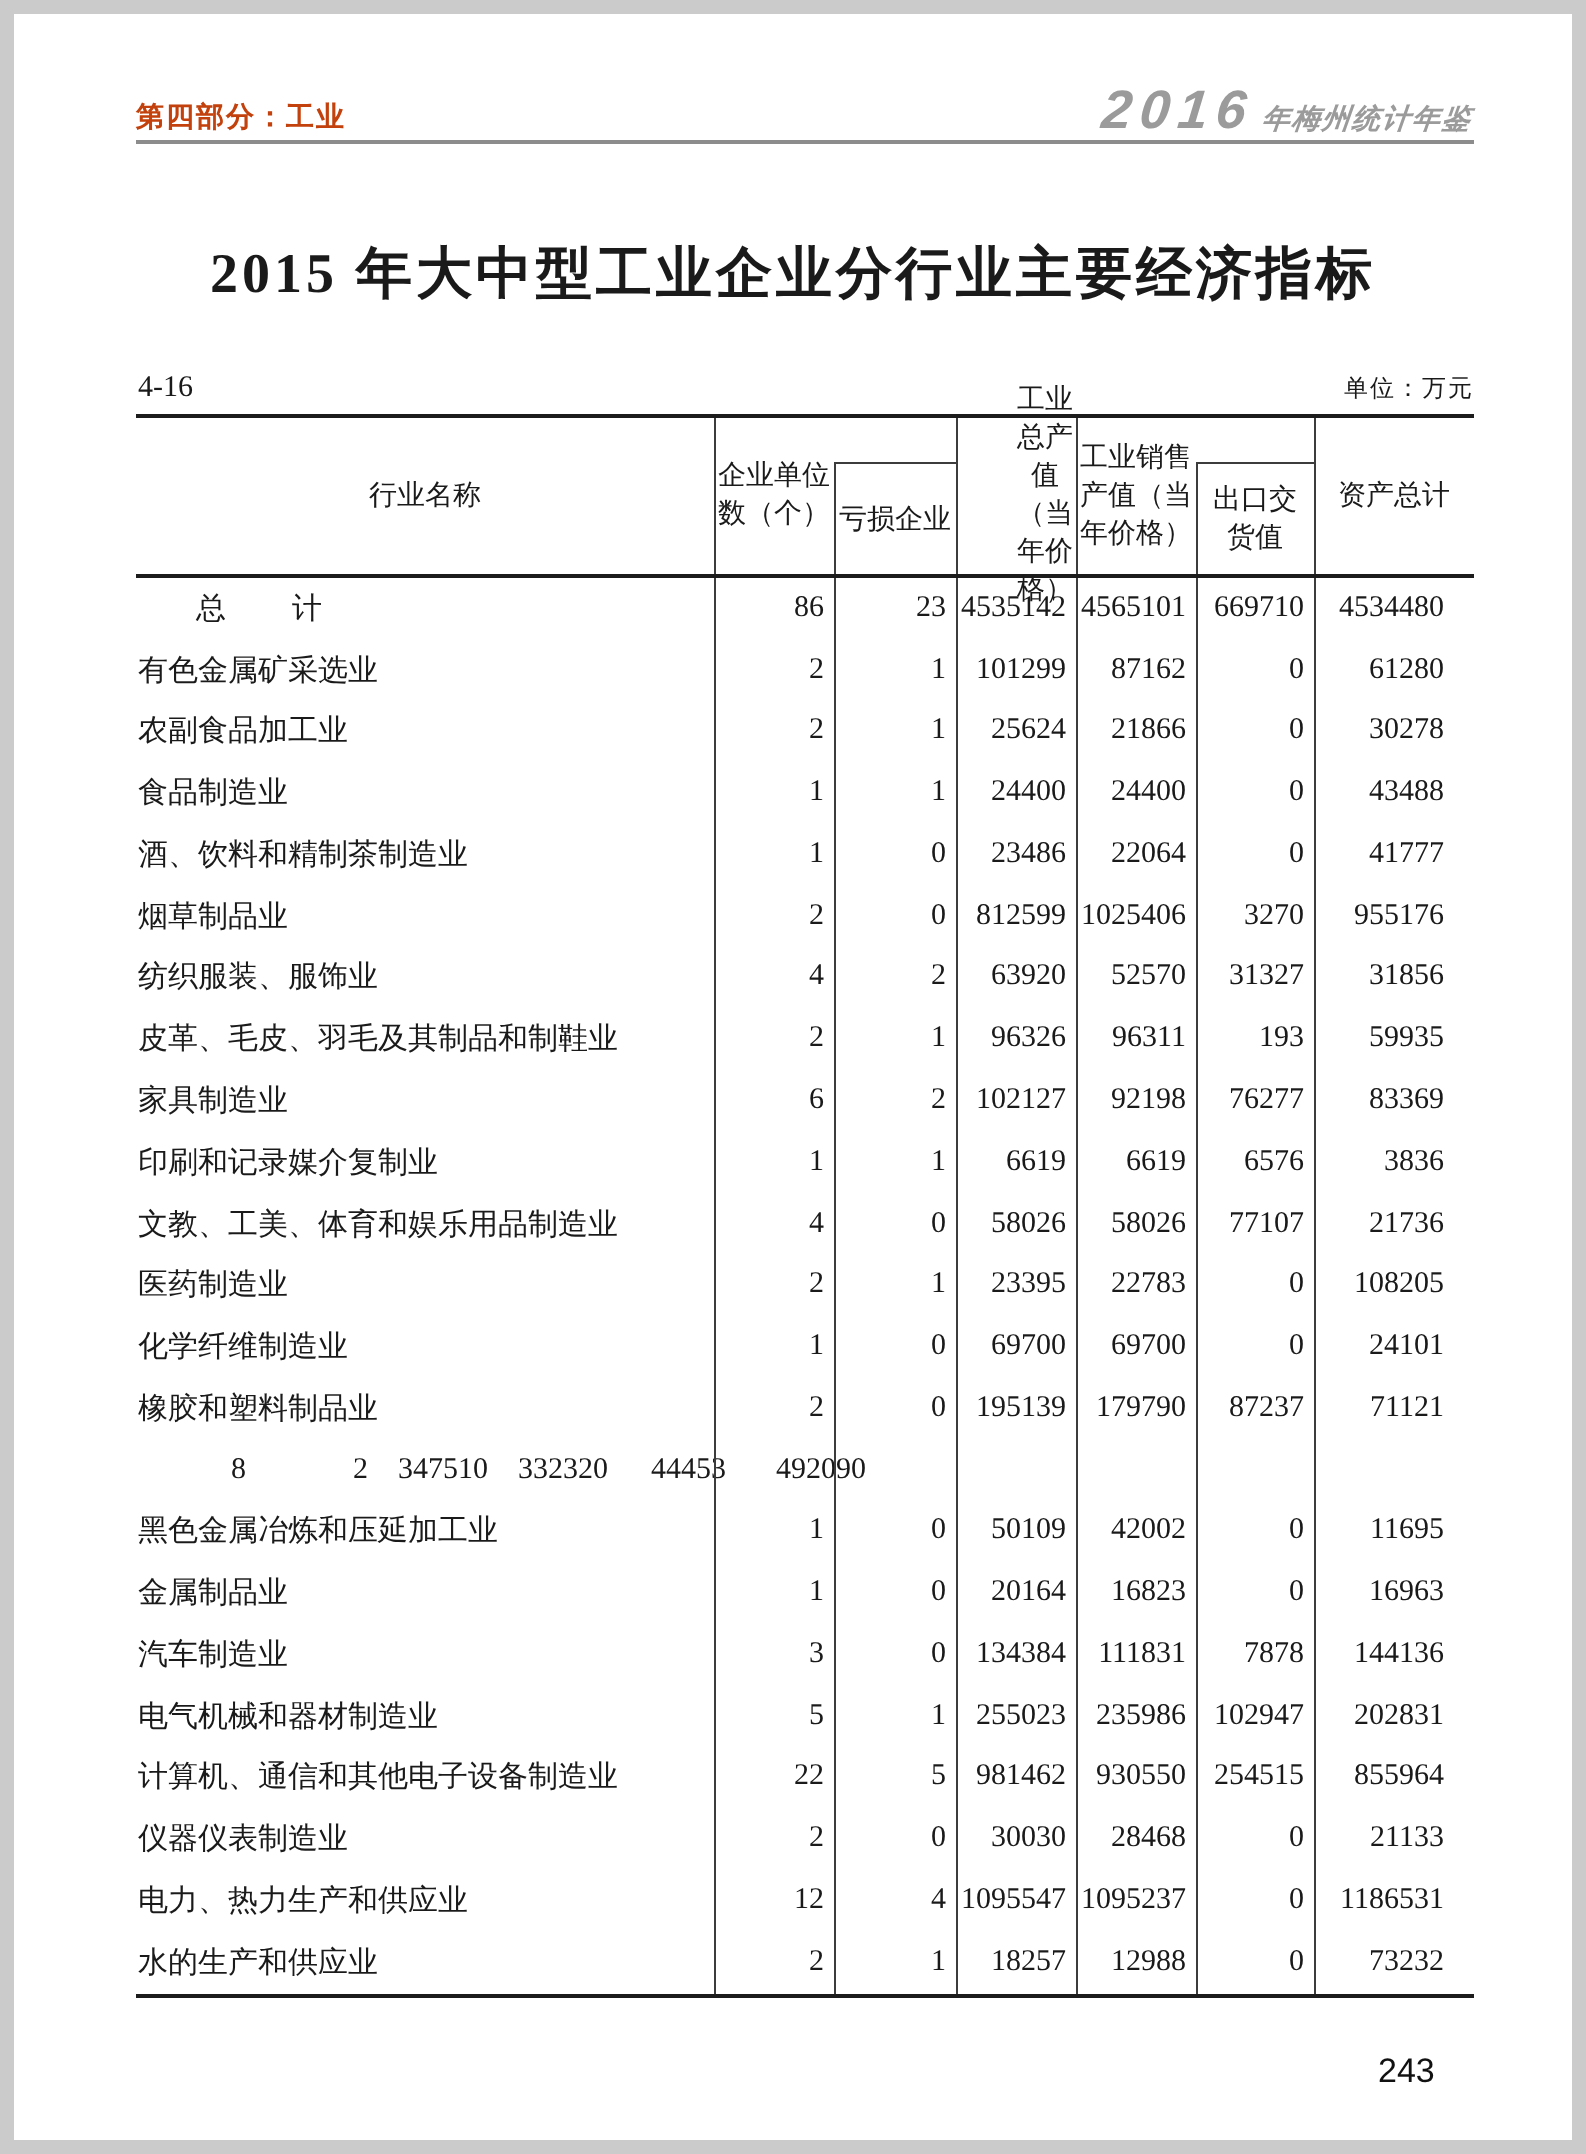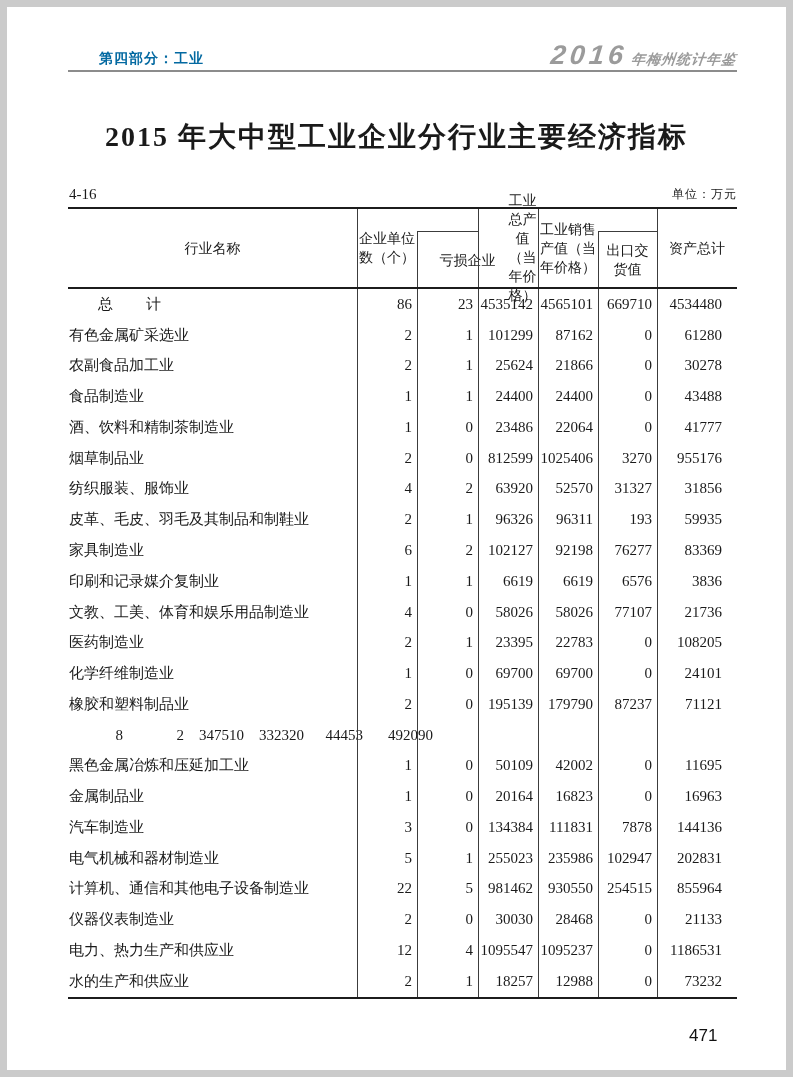--- a/index.html
+++ b/index.html
@@ -11,21 +11,21 @@
     color:#1a1a1a;
   }
   .scan-frame {
     position:absolute; inset:0; border:7px solid #cbcbcb;
     pointer-events:none; z-index:50;
   }
   
   .section-label {
     position:absolute; left:68px; top:50px;
     font-family:"Liberation Sans","DejaVu Sans",sans-serif;
-    font-weight:bold; font-size:14px; letter-spacing:1px; color:#0369a1;margin-left:31px;
+    font-weight:bold; font-size:14px; letter-spacing:1px; color:#c2410c;
   }
   .logo {
     position:absolute; right:56px; top:40px; color:#9b9b9b;
     font-family:"Liberation Sans","DejaVu Sans",sans-serif;
     font-style:italic; font-weight:bold; white-space:nowrap;
     transform:skewX(-6deg);
   }
   .logo-year { font-size:27px; letter-spacing:4px; }
   .logo-name { font-size:14px; letter-spacing:1px; }
   .header-rule {
@@ -46,21 +46,21 @@
     border-top:2px solid #1c1c1c; border-bottom:2px solid #1c1c1c;
   }
   .thead { position:relative; height:80px; border-bottom:2px solid #1c1c1c; font-size:14px; }
   .hcell {
     position:absolute; top:0; height:100%;
     display:flex; align-items:center; justify-content:center;
     text-align:center; line-height:19px; padding:0 2px;
   }
   .h0 { left:0;     width:289px; }
   .h1 { left:289px; width:60px; }
-  .h2 { left:349px; width:61px; top:22px; height:58px;margin-left:20px; }
+  .h2 { left:349px; width:61px; top:22px; height:58px; }
   .h3 { left:410px; width:60px;padding-left:31px; }
   .h4 { left:470px; width:60px; }
   .h5 { left:530px; width:59px; top:22px; height:58px; padding:0 6px; }
   .h6 { left:589px; width:80px; }
   .vline  { position:absolute; width:1px; background:#3c3c3c; top:0; bottom:0; }
   .vline.part { top:22px; }
   .tick { position:absolute; height:1px; background:#3c3c3c; top:22px; }
   .tick.t1 { left:349px; width:61px; }
   .tick.t2 { left:530px; width:59px; }
   .tbody { position:relative; }
@@ -327,16 +327,16 @@
           <div class="cell c2 num">1</div>
           <div class="cell c3 num">18257</div>
           <div class="cell c4 num">12988</div>
           <div class="cell c5 num">0</div>
           <div class="cell c6 num">73232</div>
         </div>
       </div>
 
   </div>
 
-  <span class="page-number">471</span>
+  <span class="page-number">243</span>
 
   <div class="scan-frame"></div>
 </div>
 
 </body></html>

